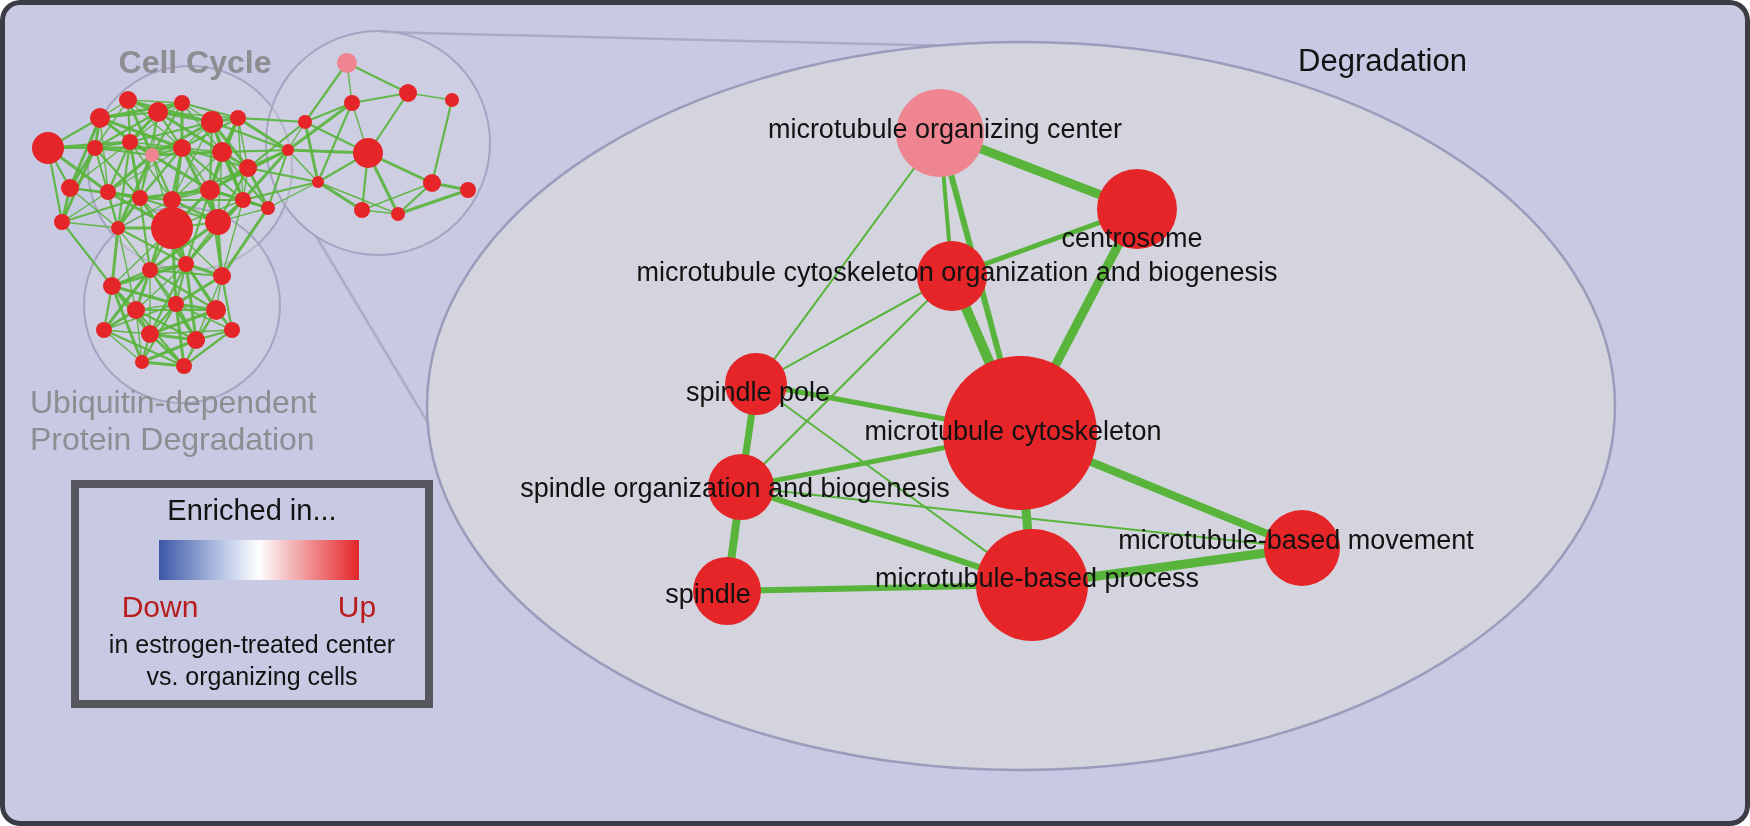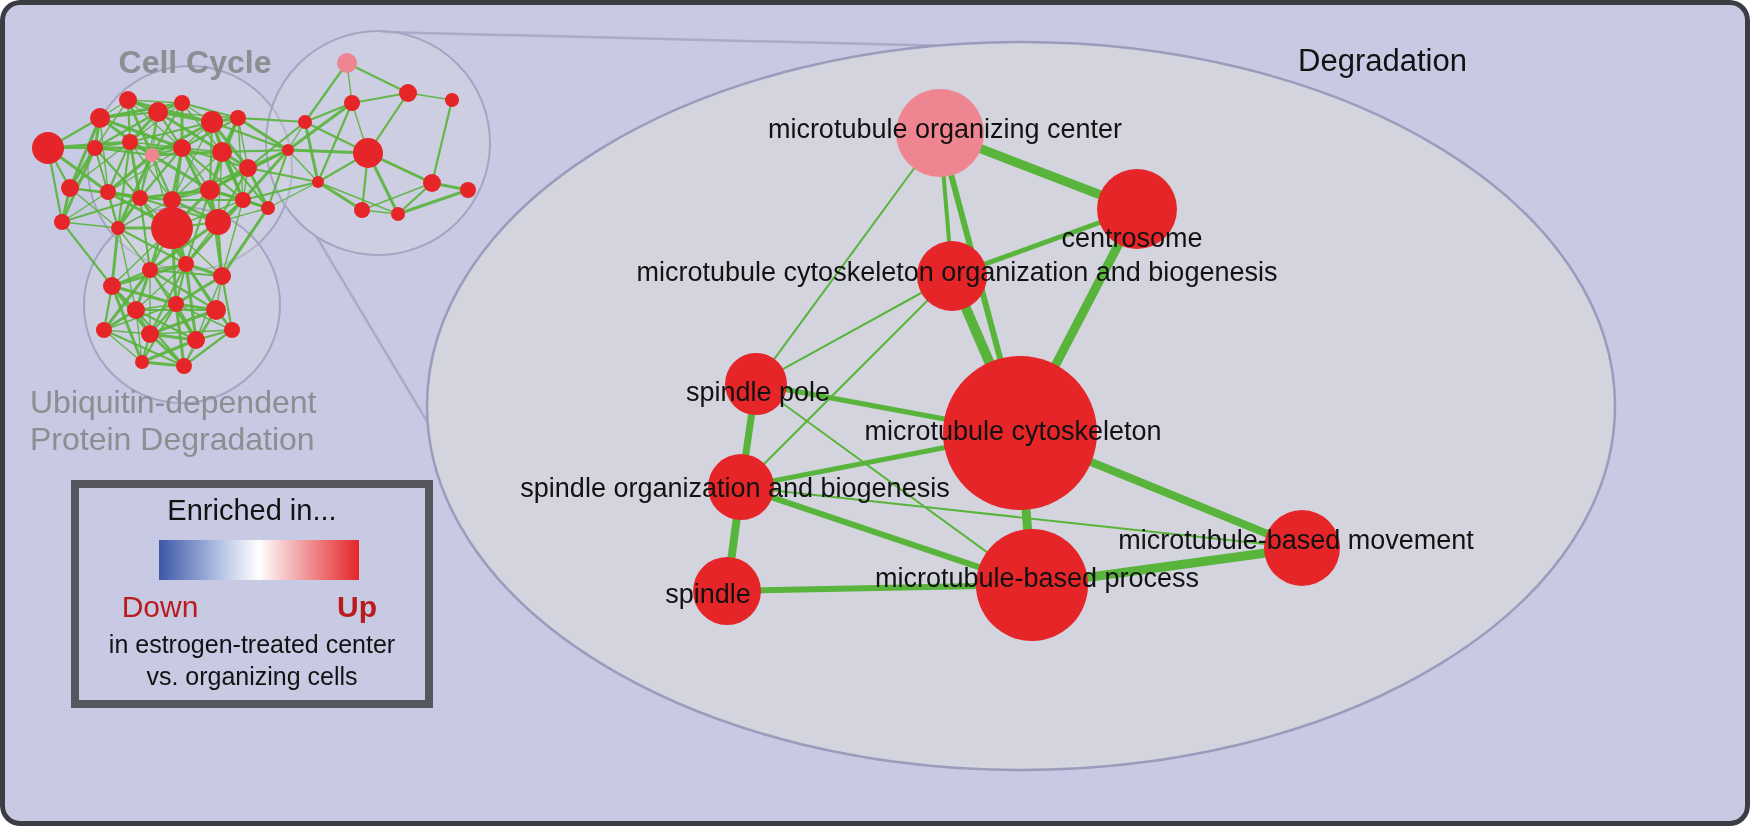--- a/index.html
+++ b/index.html
@@ -41,21 +41,21 @@
     text-align: center; font-size: 29px; color: #121212;
   }
   #legend-gradient {
     position: absolute; left: 80px; top: 52px; width: 200px; height: 40px;
   }
   .legend-down, .legend-up {
     position: absolute; top: 102px; transform: translateX(-50%);
     font-size: 30px; color: #b91c1c; white-space: nowrap;
   }
   .legend-down { left: 81px; }
-  .legend-up { left: 278px; font-weight: bold; }
+  .legend-up { left: 278px; }
   .legend-sub1, .legend-sub2 {
     position: absolute; left: 0; right: 0;
     text-align: center; font-size: 25px; color: #121212;
   }
   .legend-sub1 { top: 142px; }
   .legend-sub2 { top: 174px; }
   #frame {
     position: absolute; inset: 0; z-index: 50;
     border: 5px solid #3c3c44; border-radius: 20px;
     pointer-events: none;

